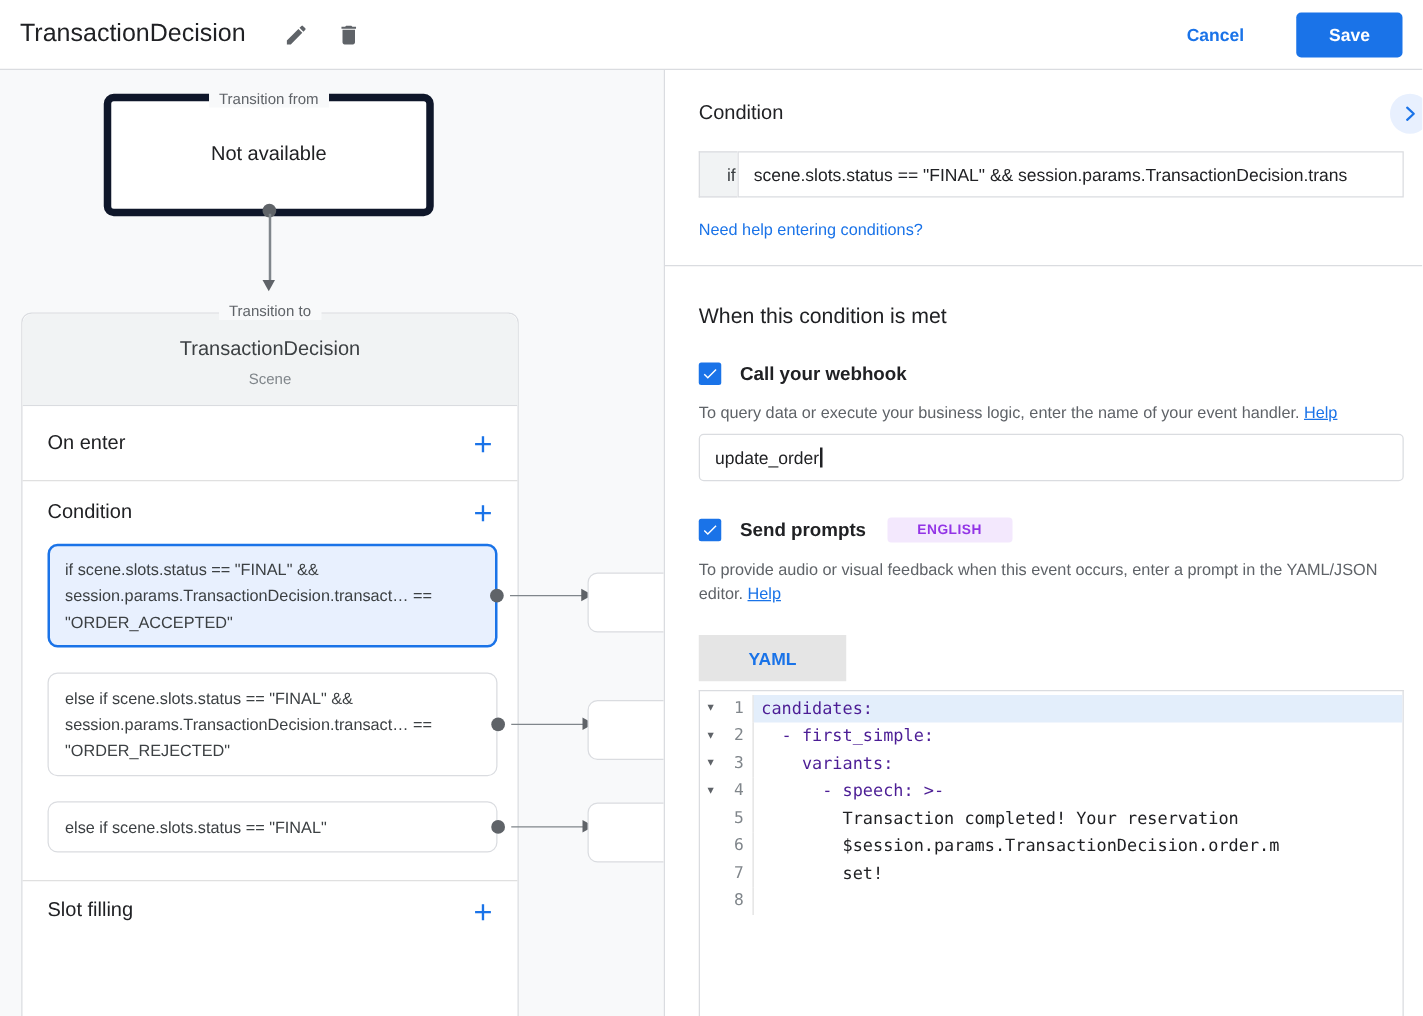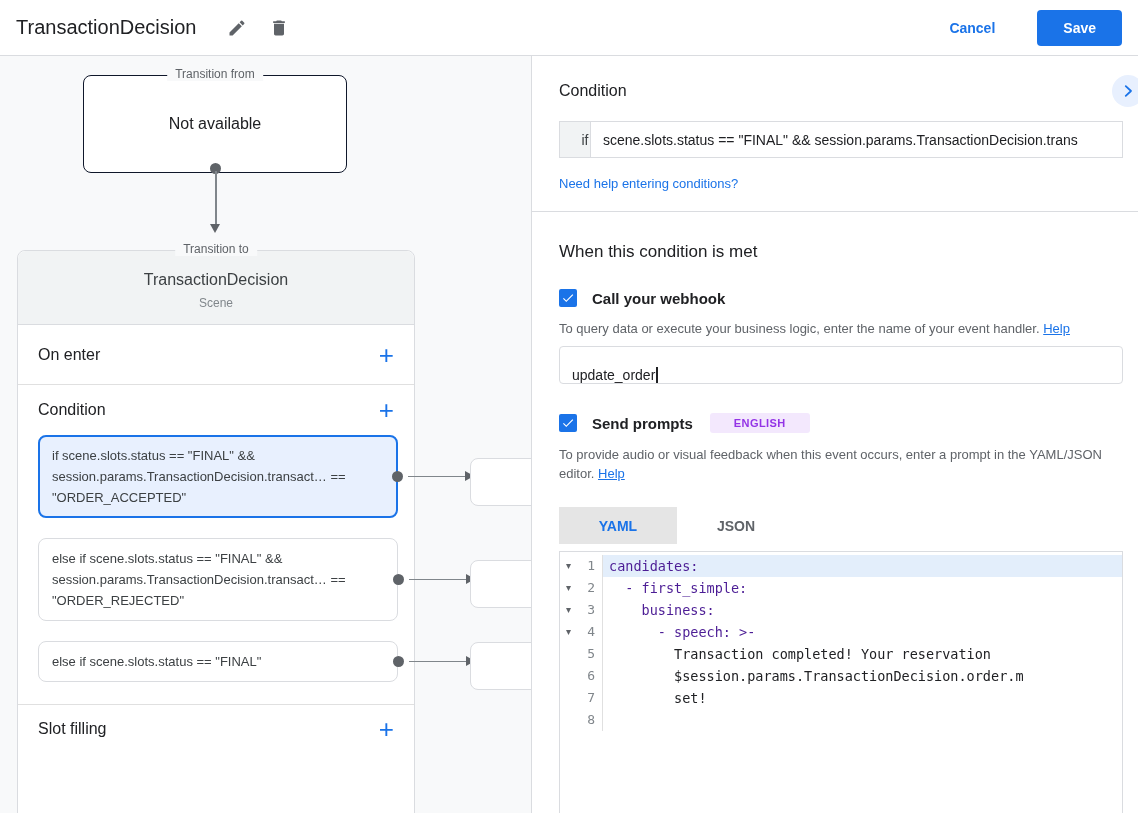--- a/index.html
+++ b/index.html
@@ -17,21 +17,21 @@
   .btn-text { border:none; background:transparent; color:#1a73e8; font-size:14px; font-weight:bold;
     padding:8px 16px; margin-right:26px; cursor:pointer; font-family:inherit; }
   .btn-primary { background:#1a73e8; color:#fff; border:none; border-radius:4px; font-weight:bold;
     font-size:14px; padding:0 26px; height:36px; cursor:pointer; font-family:inherit; }
 
   
   .main { display:flex; height:757px; }
   .canvas { position:relative; width:531px; height:757px; background:#f8f9fa; overflow:hidden; flex:none; }
 
   
-  .fieldset { position:absolute; background:#fff; border:1px solid #0f172a; border-radius:8px; }
+  .fieldset { position:absolute; background:#fff; border:6px solid #0f172a; border-radius:8px; }
   .legend { position:absolute; top:-9px; left:50%; transform:translateX(-50%); background:#f8f9fa;
     padding:0 8px; font-size:12px; color:#5f6368; white-space:nowrap; }
   .tfrom { left:83px; top:19px; width:264px; height:98px; display:flex; align-items:center; justify-content:center; }
   .tfrom-text { font-size:16px; color:#202124; }
 
   
   .vdot { position:absolute; left:210px; top:107px; width:11px; height:11px; border-radius:50%; background:#5f6368; }
   .vline { position:absolute; left:215px; top:115px; width:1.5px; height:55px; background:#80868b; }
   .varrow { position:absolute; left:210px; top:168px; width:0; height:0;
     border-left:5.5px solid transparent; border-right:5.5px solid transparent; border-top:9px solid #5f6368; }
@@ -81,21 +81,21 @@
   .help-cond { display:inline-block; margin-top:18px; }
   .panel-divider { border-top:1px solid #dadce0; margin-top:19px; }
   .when-title { font-size:17px; color:#202124; padding-top:30px; }
   .check-row { display:flex; align-items:center; margin-top:27px; }
   .checkbox { width:18px; height:18px; background:#1a73e8; border-radius:2px; flex:none;
     display:flex; align-items:center; justify-content:center; cursor:pointer; }
   .check-label { font-size:15px; font-weight:bold; color:#202124; margin-left:15px; }
   .desc { font-size:13px; color:#5f6368; margin-top:12px; line-height:19px; max-width:560px; }
   .desc .link { text-decoration:underline; }
   .text-input { width:564px; height:38px; border:1px solid #dadce0; border-radius:4px; background:#fff;
-    margin-top:8px; display:flex; align-items:flex-end; padding:0 12px; font-size:14px; color:#202124; cursor:text; }
+    margin-top:8px; display:flex; align-items:center; padding:0 12px; font-size:14px; color:#202124; cursor:text; }
   .caret { display:inline-block; width:1.3px; height:16px; background:#202124; margin-left:1px; }
   .badge { font-size:11px; font-weight:bold; letter-spacing:.4px; color:#9334e6; background:#f3e8fd;
     border-radius:3px; padding:4px 24px; margin-left:17px; }
   .tabs { display:flex; margin-top:24px; }
   .tab { width:118px; height:37px; display:flex; align-items:center; justify-content:center;
     font-size:14px; font-weight:bold; color:#5f6368; cursor:pointer; }
   .tab.active { background:#e5e5e5; color:#1a73e8; }
   
   .editor { width:564px; height:273px; border:1px solid #dadce0; border-bottom:none; margin-top:7px;
     background:#fff; font-family:"DejaVu Sans Mono","Liberation Mono",monospace; font-size:13.5px; overflow:hidden; }
@@ -250,39 +250,38 @@
           </span>
         </span>
         <span class="check-label">Send prompts</span>
         <span class="badge">ENGLISH</span>
       </div>
 
       <div class="desc"><span>To provide audio or visual feedback when this event occurs, enter a prompt in the YAML/JSON editor. </span><a class="link">Help</a></div>
 
       <div class="tabs">
         <div class="tab active">YAML</div>
-        <div class="tab">JSON</div>
       </div>
 
       <div class="editor">
         <div>
             <div class="cm-line hl">
               <span class="fold">▾</span>
               <span class="lnum">1</span>
               <span class="codetxt key">candidates:</span>
             </div>
             <div class="cm-line">
               <span class="fold">▾</span>
               <span class="lnum">2</span>
               <span class="codetxt key">  - first_simple:</span>
             </div>
             <div class="cm-line">
               <span class="fold">▾</span>
               <span class="lnum">3</span>
-              <span class="codetxt key">    business:</span>
+              <span class="codetxt key">    variants:</span>
             </div>
             <div class="cm-line">
               <span class="fold">▾</span>
               <span class="lnum">4</span>
               <span class="codetxt key">      - speech: &gt;-</span>
             </div>
             <div class="cm-line">
               <span class="fold"></span>
               <span class="lnum">5</span>
               <span class="codetxt plain">        Transaction completed! Your reservation</span>

